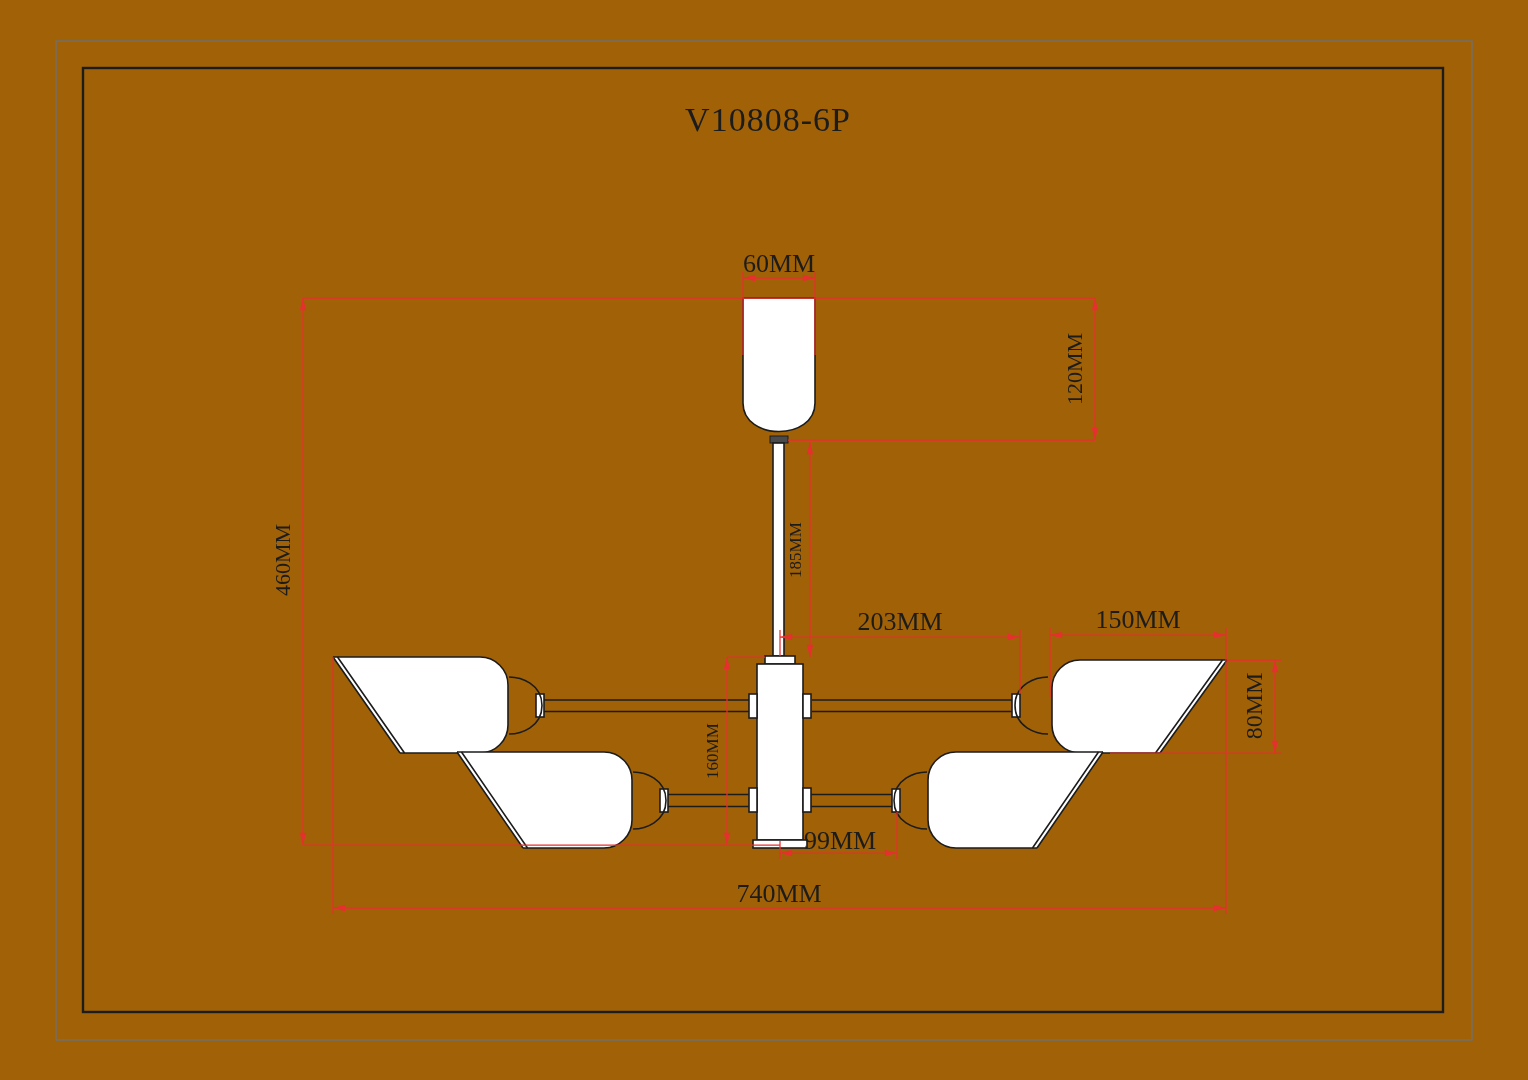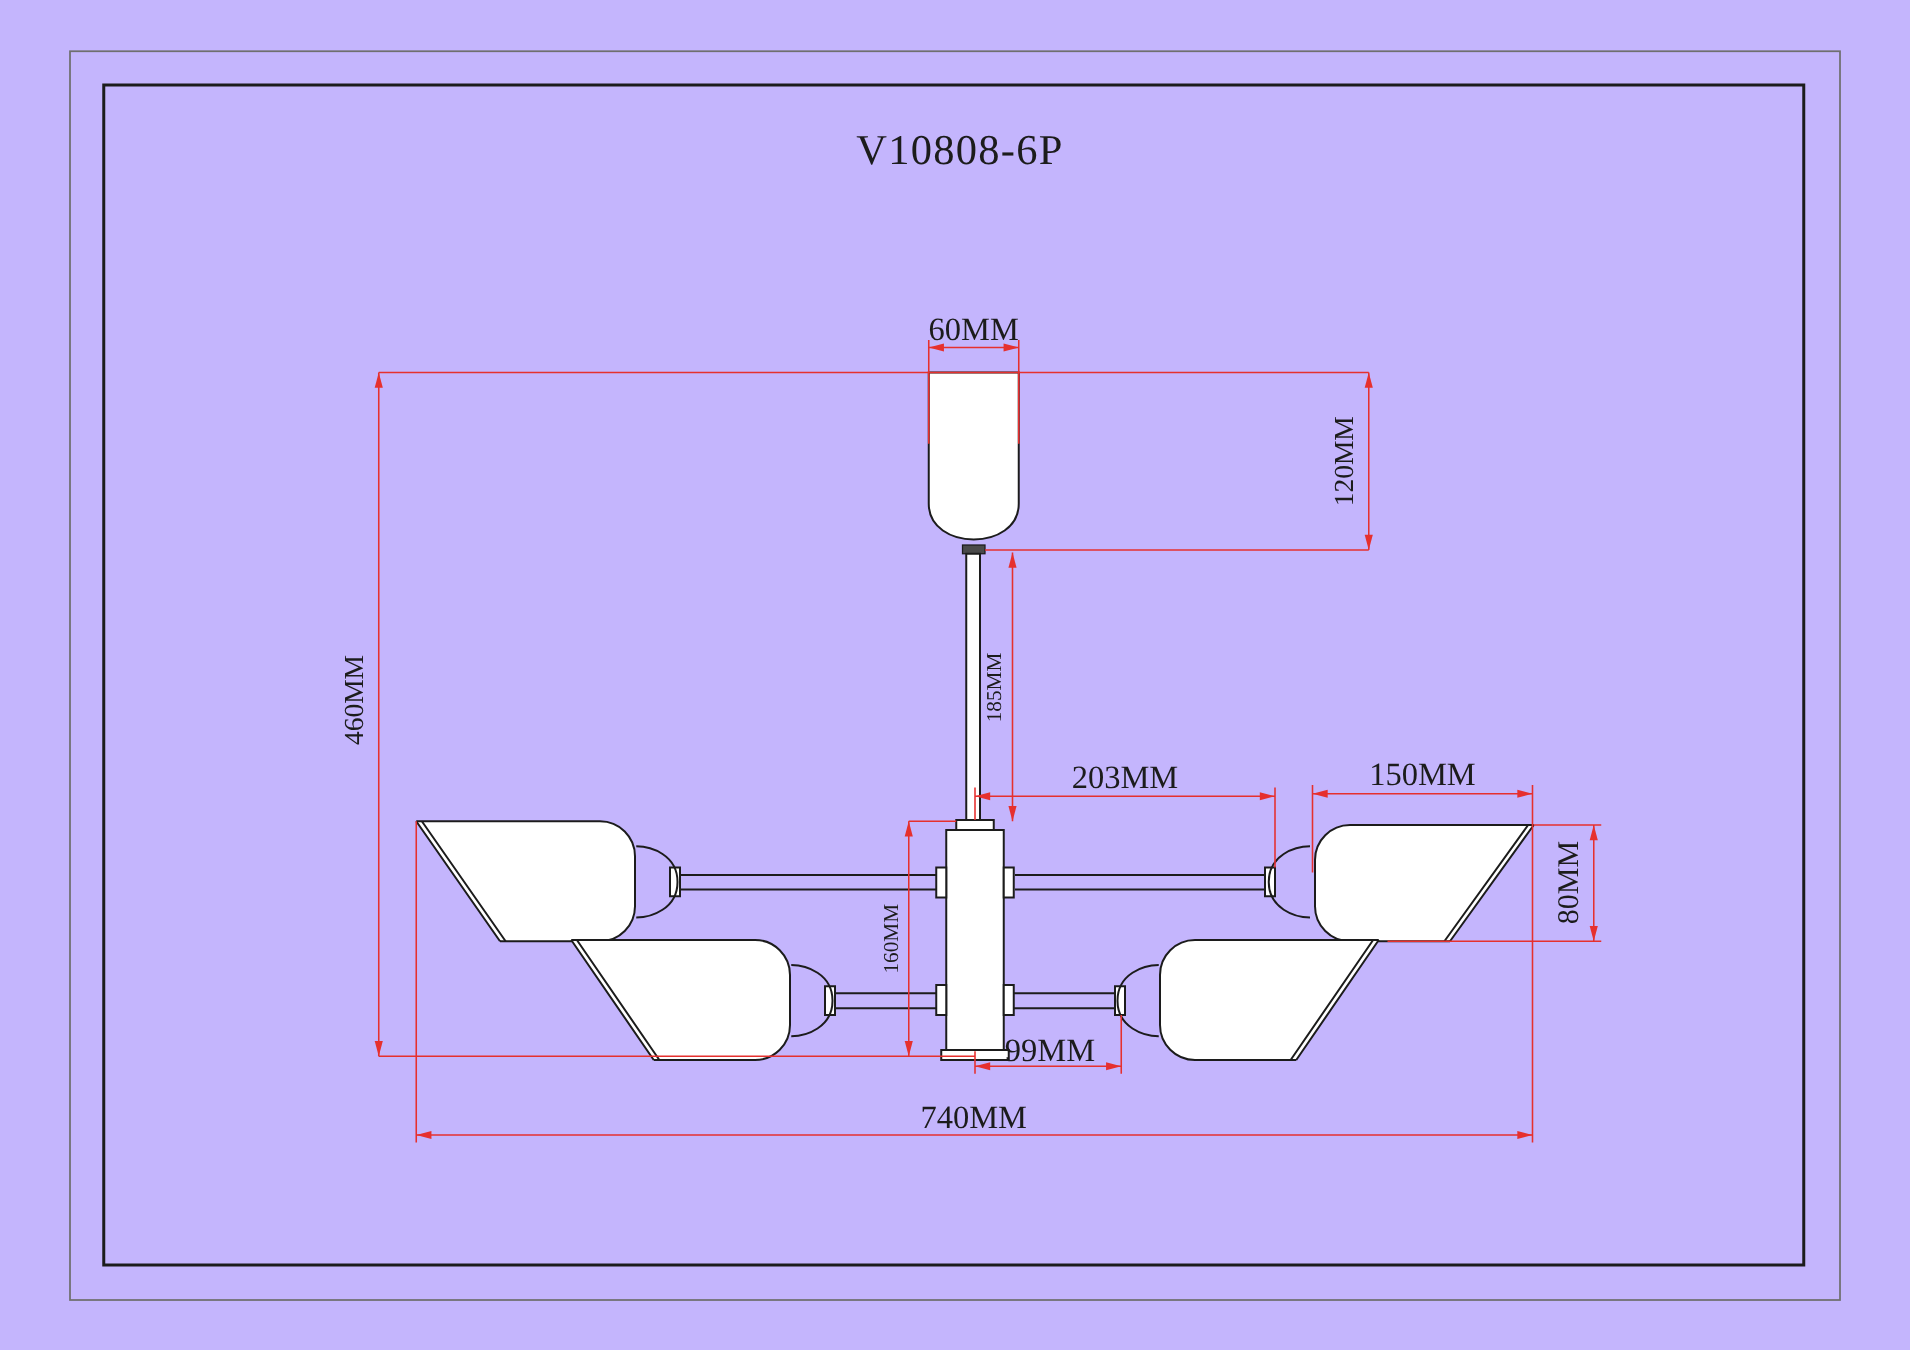--- a/index.html
+++ b/index.html
@@ -1,16 +1,16 @@
 <!DOCTYPE html>
 <html><head>
 <meta charset="utf-8">
 <style>
   html,body{margin:0;padding:0;background:#ffffff;}
-  .stage{position:relative;width:1528px;height:1080px;background:#c4b5fd;overflow:hidden;
+  .stage{position:relative;width:1528px;height:1080px;background:#a16207;overflow:hidden;
          font-family:"Liberation Serif", serif;}
   svg{position:absolute;left:0;top:0;}
   .blk{stroke:#1c1c1c;stroke-width:1.6;fill:none;}
   .blkfill{stroke:#1c1c1c;stroke-width:1.6;fill:#ffffff;}
   .frame-outer{stroke:#6f6f6f;stroke-width:1.4;fill:none;}
   .frame-inner{stroke:#1c1c1c;stroke-width:2.4;fill:none;}
   .red{stroke:#e6302e;stroke-width:1.25;fill:none;}
   text{fill:#1c1c1c;}
   .t34{font-size:34px;letter-spacing:1px;}
   .t26{font-size:26px;}

